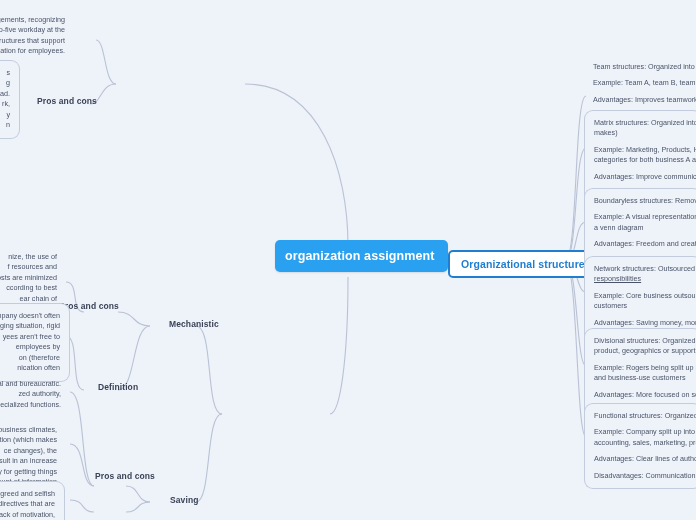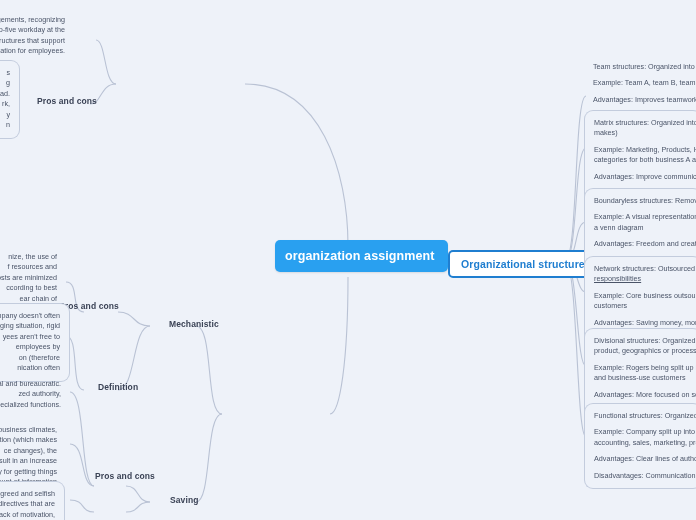--- a/index.html
+++ b/index.html
@@ -184,21 +184,21 @@
     <p class="nowrapline">Network structures:  Outsourced to c</p>
     <p class="nowrapline" style="margin-top:-6px;text-decoration:underline;">responsibilities</p>
     <p class="nowrapline">Example:  Core business outsourcing</p>
     <p class="nowrapline" style="margin-top:-6px;">customers</p>
     <p class="nowrapline">Advantages:  Saving money, more sk</p>
     <p class="nowrapline">Disadvantages:  Contractors lack loya</p>
   </div>
 
   <div class="leaf-card" style="left:584px; top:328px; width:118px; border-right:none;">
     <p class="nowrapline">Divisional structures:  Organized into</p>
-    <p class="nowrapline" style="margin-top:-6px;">product, geographics or process</p>
+    <p class="nowrapline" style="margin-top:-6px;">product, geographics or support</p>
     <p class="nowrapline">Example:  Rogers being split up into</p>
     <p class="nowrapline" style="margin-top:-6px;">and business-use customers</p>
     <p class="nowrapline">Advantages:  More focused on service</p>
     <p class="nowrapline">Disadvantages:  Duplication of roles i</p>
     <p class="nowrapline" style="margin-top:-6px;">frequent</p>
   </div>
 
   <div class="leaf-card" style="left:584px; top:403px; width:118px; border-right:none;">
     <p class="nowrapline">Functional structures: Organized by k</p>
     <p class="nowrapline">Example:  Company split up into diffe</p>

